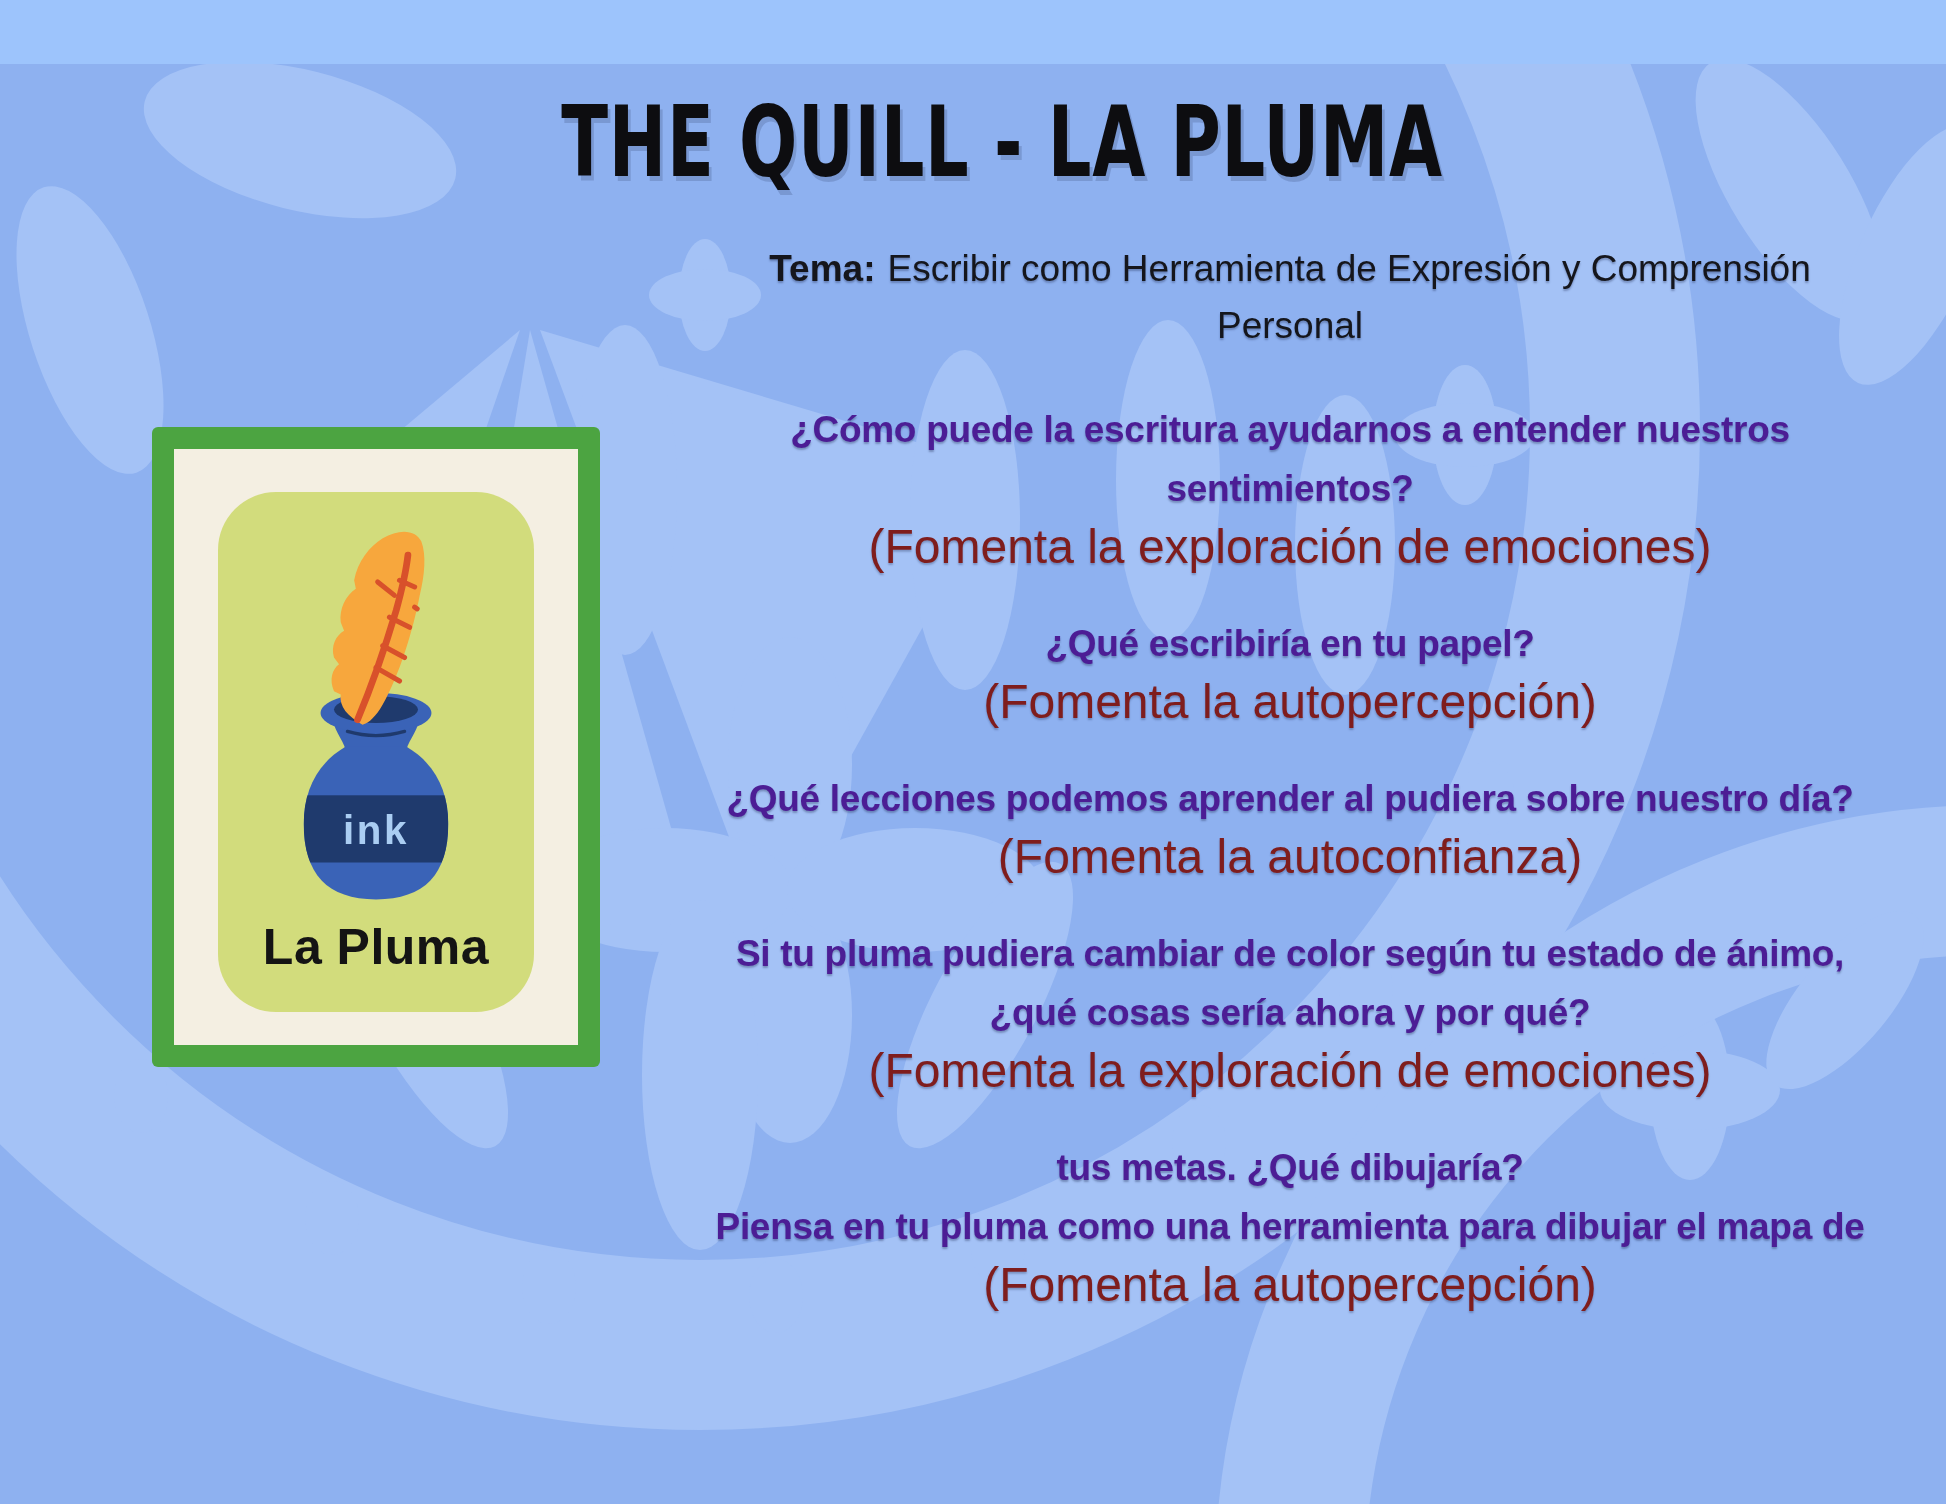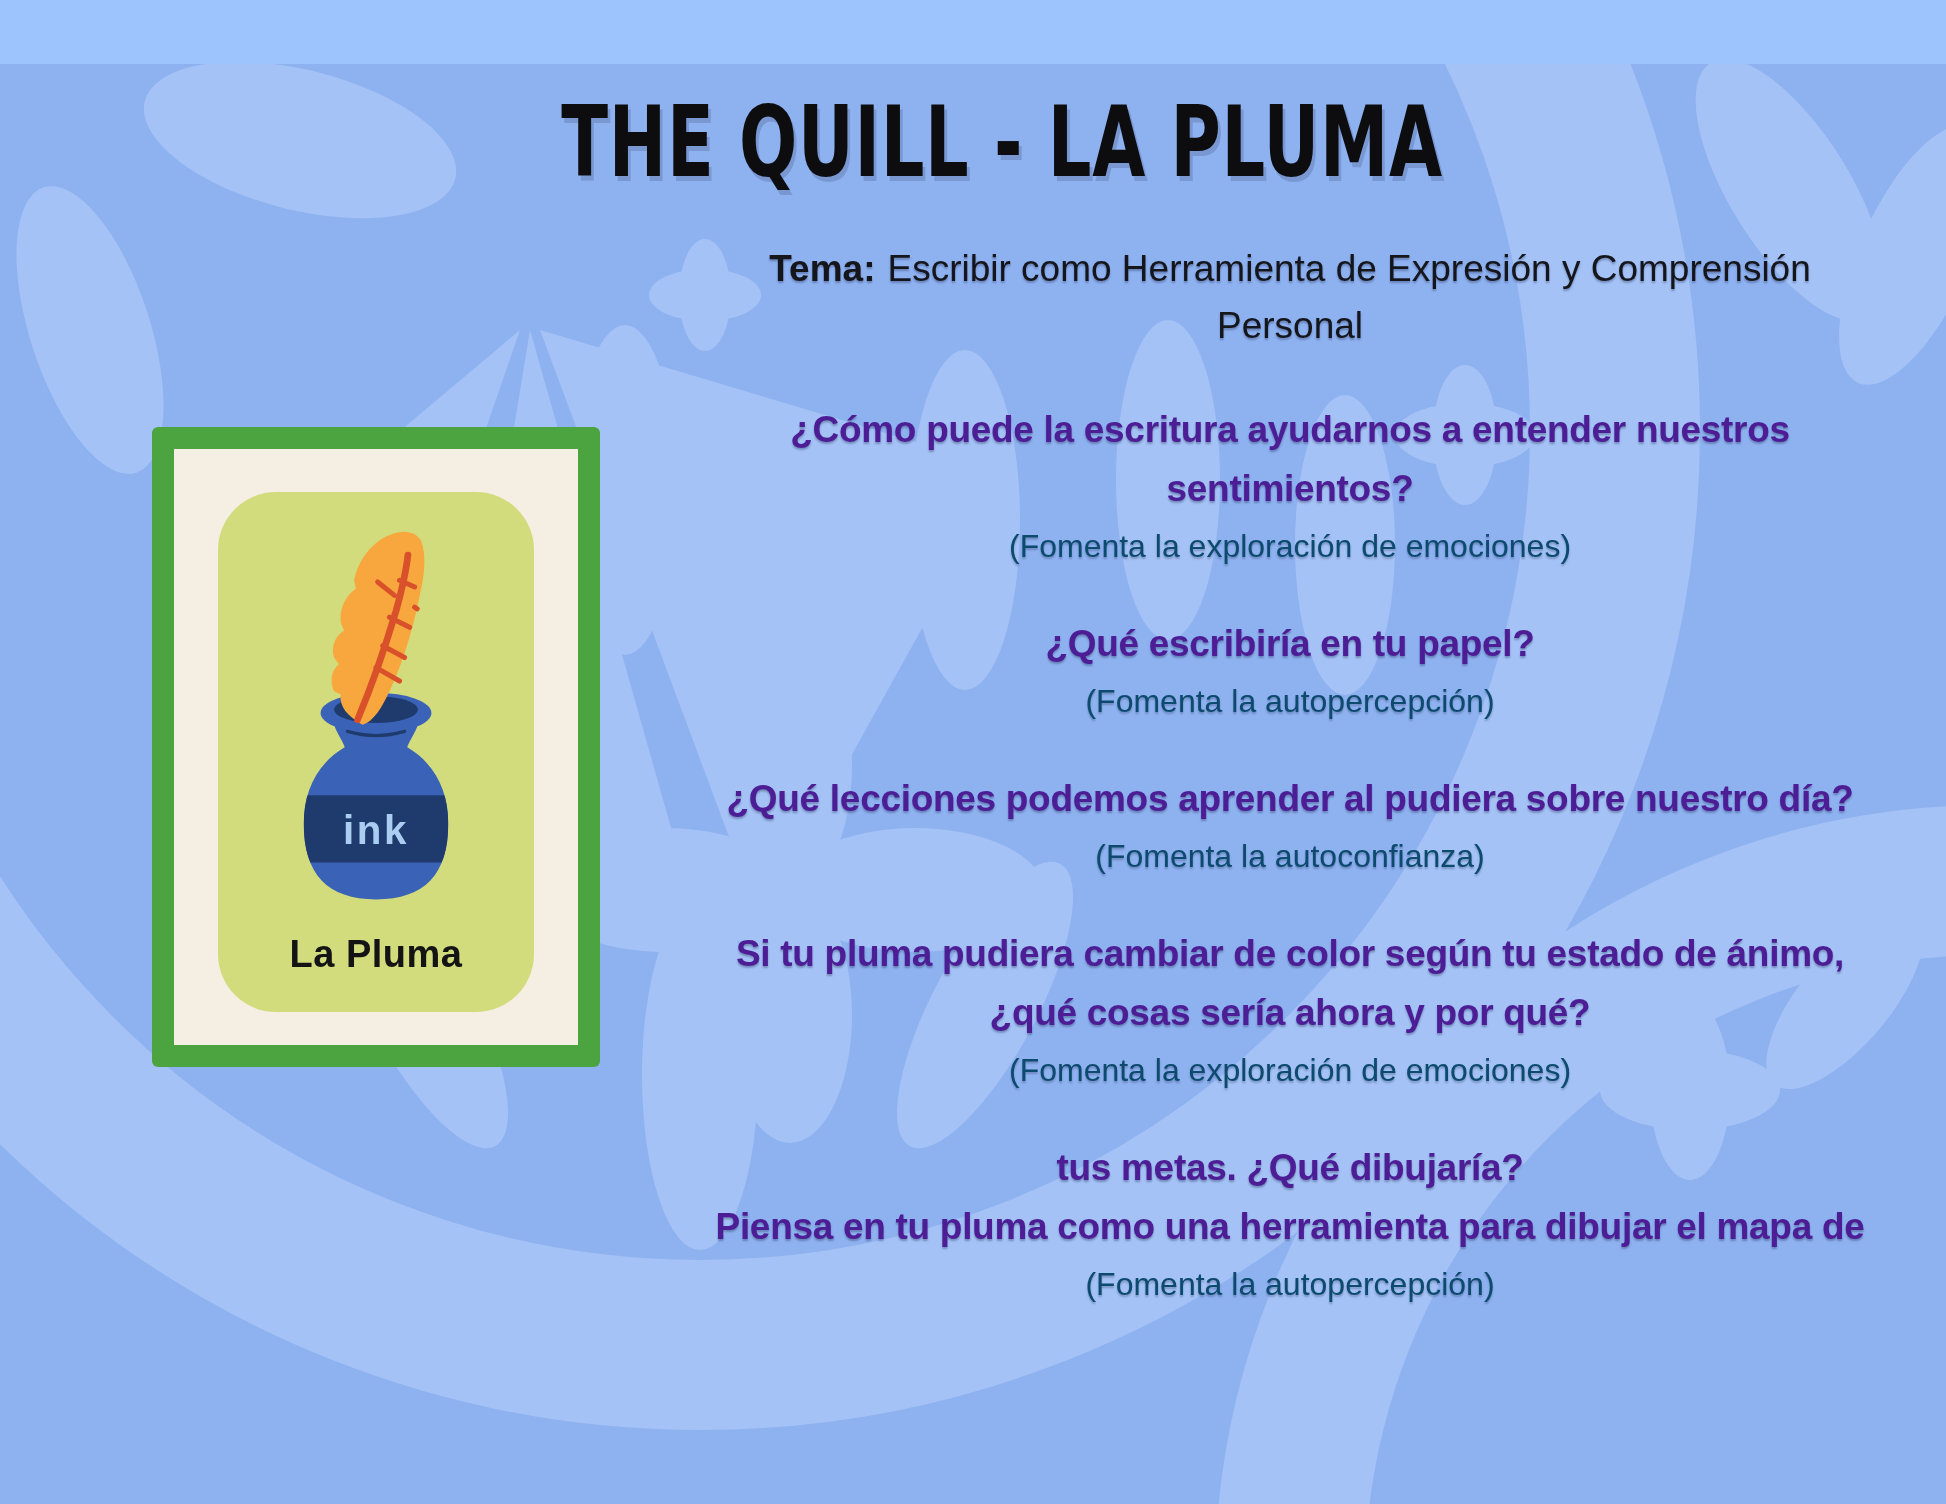--- a/index.html
+++ b/index.html
@@ -35,39 +35,39 @@
   }
   .sub-label{font-weight:bold;margin-right:12px;}
   #questions{margin-top:46px;}
   .qblock{margin-bottom:39px;}
   .qline{
     font-size:37px;line-height:59px;font-weight:bold;letter-spacing:-0.3px;
     white-space:nowrap;color:#4c1d95;
     text-shadow:0 2px 2px rgba(30,40,80,0.35);
   }
   .qnote{
-    font-size:32px;line-height:57px;font-weight:400;white-space:nowrap;color:#0c4a6e;
+    font-size:48px;line-height:57px;font-weight:400;white-space:nowrap;color:#7f1d1d;
     text-shadow:0 2px 2px rgba(30,40,80,0.3);
   }
 
   
   .card{
     position:absolute;left:152px;top:427px;width:448px;height:640px;
     background:#4CA441;
     border-radius:6px;
   }
   .card-cream{position:absolute;inset:22px;background:#F4EFE2;}
   .card-art{
     position:absolute;left:44px;top:43px;right:44px;bottom:33px;
     background:#D2DC7C;border-radius:58px;
   }
   .card-illustration{position:absolute;left:50%;top:26px;transform:translateX(-50%);}
   .card-label{
     position:absolute;left:0;right:0;bottom:36px;text-align:center;
-    font-size:38px;font-weight:bold;color:#141414;letter-spacing:0.5px;
+    font-size:50px;font-weight:bold;color:#141414;letter-spacing:0.5px;
   }
 </style>
 </head>
 <body>
 
 <div class="page">
 
   <svg class="pattern" viewBox="0 0 1946 1504" xmlns="http://www.w3.org/2000/svg">
     <g fill="#a4c2f6" stroke="none">
 

